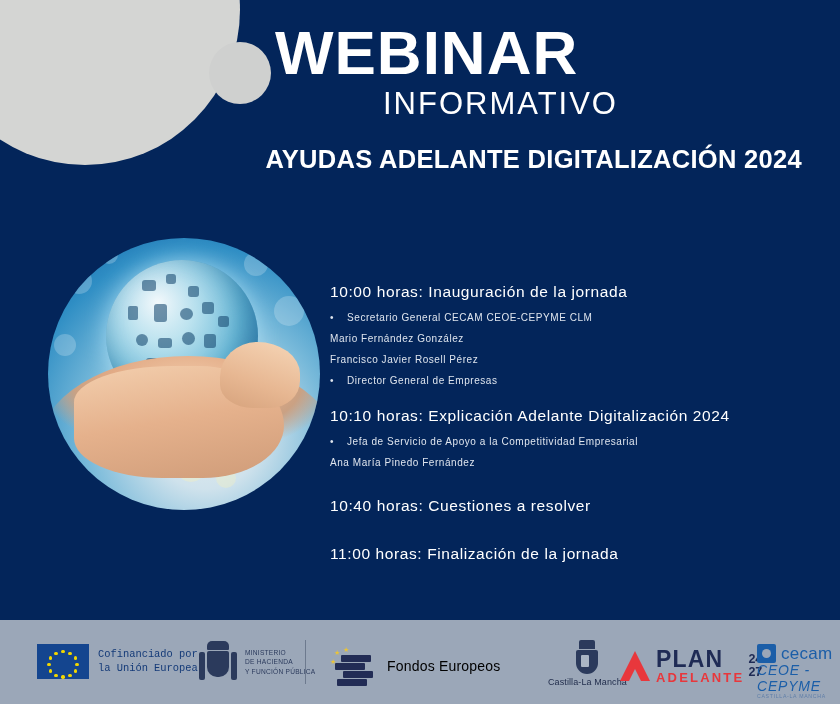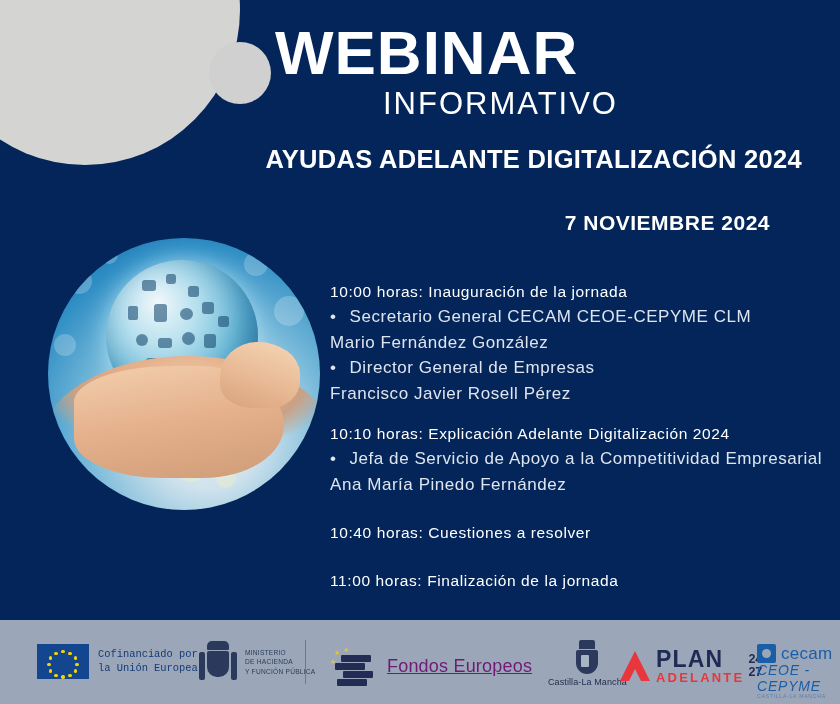--- a/index.html
+++ b/index.html
@@ -156,26 +156,27 @@
   .agenda-block { margin-bottom: 10px; }
   .agenda-heading {
     font-size: 15.5px;
     font-weight: normal;
     color: #ffffff;
     letter-spacing: 0.6px;
     line-height: 1.55;
     white-space: nowrap;
   }
   .agenda-speaker {
-    font-size: 17px;
+    font-size: 10px;
     font-weight: normal;
     color: #dfe5ee;
     letter-spacing: 0.55px;
     line-height: 1.5;
     white-space: nowrap;
+    margin-top: 6px;
   }
   .agenda-speaker .role { padding-left: 8px; }
   .agenda-speaker .dot {
     display: inline-block;
     margin-right: 5px;
   }
   .agenda-gap-sm { height: 6px; }
   .agenda-gap-md { height: 14px; }
 
   
@@ -279,25 +280,24 @@
     background: #222c55;
     border-radius: 1px;
   }
   .fondos-star {
     position: absolute;
     color: #e8c33a;
     font-size: 7px;
     line-height: 1;
   }
   .fondos-text {
-    font-size: 18px;
-    color: #701a75;
+    font-size: 14px;
+    color: #000000;
     letter-spacing: 0.2px;
     white-space: nowrap;
-    text-decoration: underline;
   }
 
   
   .logo-clm { left: 548px; top: 20px; flex-direction: column; }
   .clm-emblem {
     width: 28px;
     height: 34px;
     position: relative;
     margin-bottom: 3px;
   }
@@ -410,21 +410,20 @@
 <body>
 
 <div id="poster">
 
   <div class="deco-circle-large"></div>
   <div class="deco-circle-small"></div>
 
   <div class="title-webinar">WEBINAR</div>
   <div class="title-sub">INFORMATIVO</div>
   <div class="title-program">AYUDAS ADELANTE DIGITALIZACIÓN 2024</div>
-  <div class="event-date">7 NOVIEMBRE 2024</div>
 
   <div class="hero-photo">
     <div class="bokeh" style="left:18px;  top:30px;  width:26px; height:26px;"></div>
     <div class="bokeh" style="left:52px;  top:8px;   width:18px; height:18px;"></div>
     <div class="bokeh" style="left:6px;   top:96px;  width:22px; height:22px;"></div>
     <div class="bokeh" style="left:196px; top:14px;  width:24px; height:24px;"></div>
     <div class="bokeh" style="left:226px; top:58px;  width:30px; height:30px;"></div>
     <div class="bokeh" style="left:206px; top:174px; width:26px; height:26px; background:rgba(245,240,190,0.42);"></div>
     <div class="bokeh" style="left:128px; top:214px; width:30px; height:30px; background:rgba(245,240,190,0.40);"></div>
     <div class="bokeh" style="left:168px; top:230px; width:20px; height:20px; background:rgba(245,240,190,0.36);"></div>
@@ -455,24 +454,24 @@
   </div>
 
   <div class="agenda">
 
     <div class="agenda-block">
       <div class="agenda-heading">10:00 horas: Inauguración de la jornada</div>
       <div class="agenda-speaker">
         <span class="dot">•</span><span class="role">Secretario General CECAM CEOE-CEPYME CLM</span>
       </div>
       <div class="agenda-speaker">Mario Fernández González</div>
+      <div class="agenda-speaker">Francisco Javier Rosell Pérez</div>
       <div class="agenda-speaker">
         <span class="dot">•</span><span class="role">Director General de Empresas</span>
       </div>
-      <div class="agenda-speaker">Francisco Javier Rosell Pérez</div>
     </div>
 
     <div class="agenda-gap-sm"></div>
 
     <div class="agenda-block">
       <div class="agenda-heading">10:10 horas: Explicación Adelante Digitalización 2024</div>
       <div class="agenda-speaker">
         <span class="dot">•</span><span class="role">Jefa de Servicio de Apoyo a la Competitividad Empresarial</span>
       </div>
       <div class="agenda-speaker">Ana María Pinedo Fernández</div>

